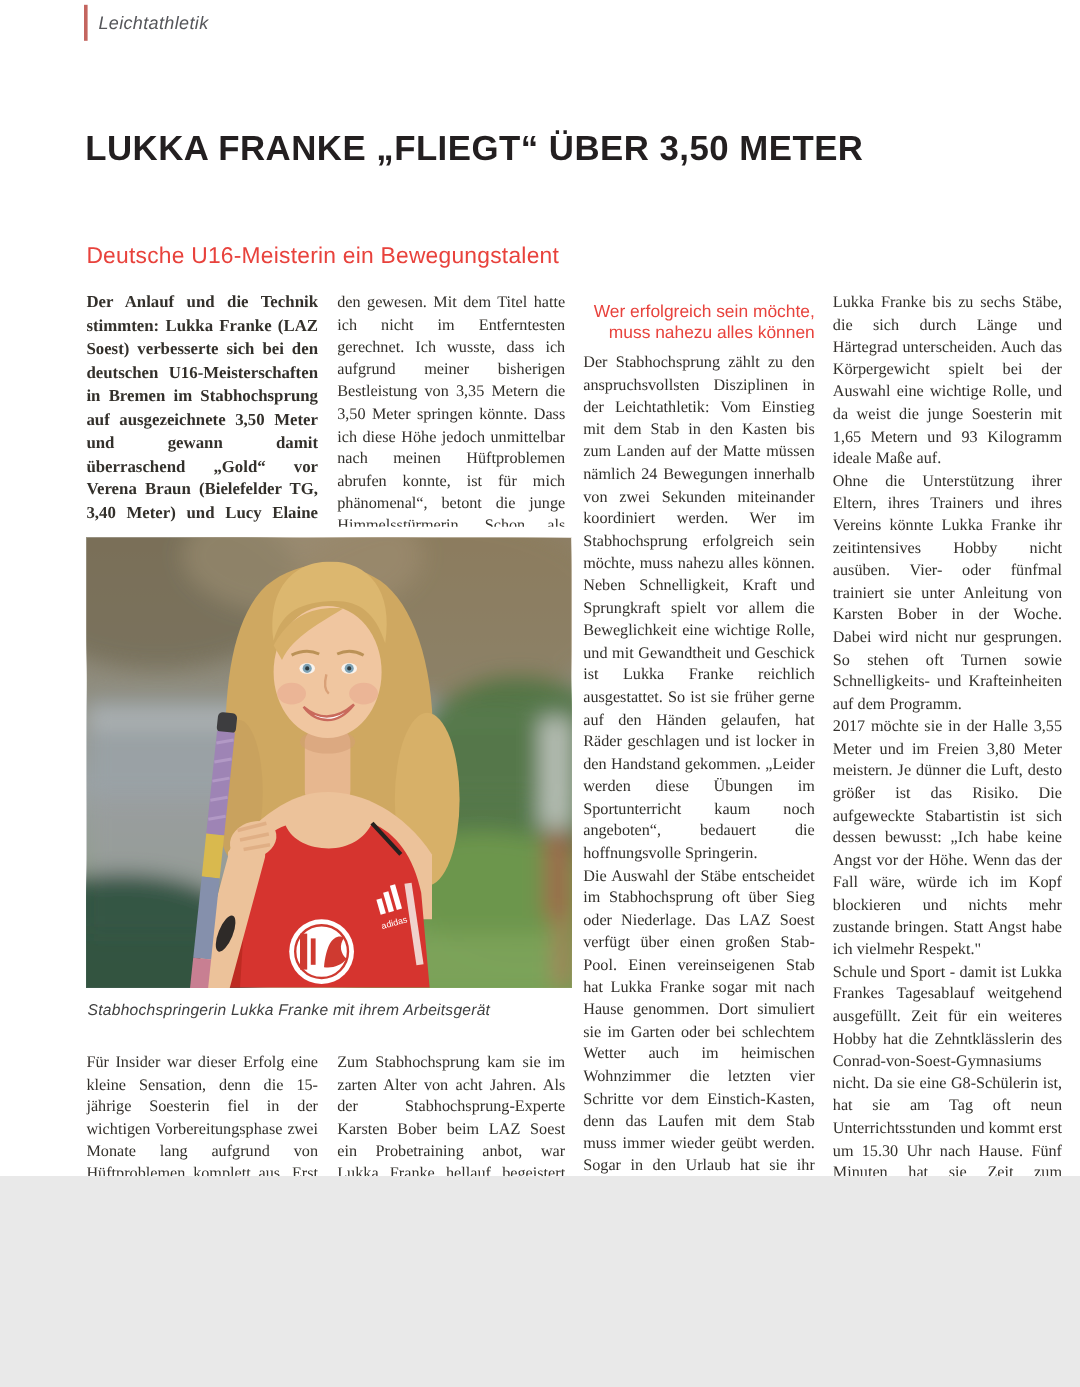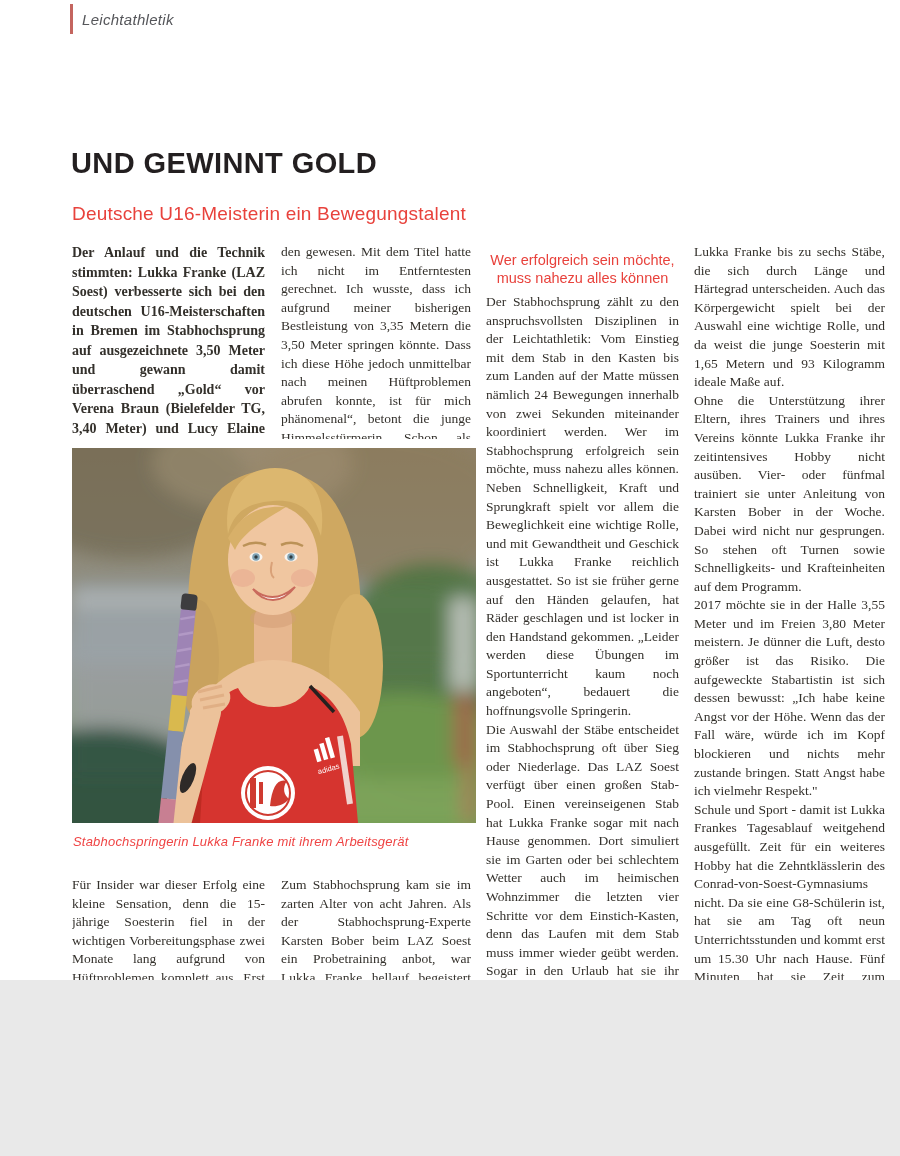--- a/index.html
+++ b/index.html
@@ -21,45 +21,44 @@
   }
   .col p{margin:0;}
   .intro{left:72px;top:243px;width:193px;height:196px;font-weight:bold;font-size:14px;line-height:19.5px;}
   .col2top{left:281px;top:243px;width:190px;height:196px;}
   .col3{left:486px;top:243px;width:193px;height:868px;}
   .col4{left:694px;top:243px;width:191px;height:868px;}
   .col1bottom{left:72px;top:876px;width:193px;height:226px;}
   .col2bottom{left:281px;top:876px;width:190px;height:226px;}
   .red-subhead{
     font-family:"Liberation Sans",sans-serif;color:#e8423c;font-size:14.5px;
-    line-height:17.5px;margin:9px 0 6px 0;text-align:center;
+    line-height:17.5px;margin:9px 0 6px 0;text-align:right;
   }
   .photo{position:absolute;left:72px;top:448px;width:404px;height:375px;overflow:hidden;}
   .photo svg{display:block;}
   .caption{
     position:absolute;left:73px;top:834px;width:404px;font-style:italic;
-    font-size:13px;color:#ef4444;letter-spacing:.2px;
+    font-size:13px;color:#404040;letter-spacing:.2px;
   }
   .footer{position:absolute;left:38px;top:1104px;display:flex;align-items:center;gap:0;}
   .pagenum{font-size:21px;color:#3f3f41;letter-spacing:.5px;}
   .mag{margin-left:40px;font-size:14.5px;color:#e8423c;}
   .mag-bold{font-weight:bold;font-family:Liberation Serif, serif;}
   .issue{font-size:14.5px;color:#8d8f92;margin-left:6px;text-decoration:underline;}
 </style>
 </head>
 <body>
 
 <div class="page">
 
   <div class="kicker-rule"></div>
   <div class="kicker">Leichtathletik</div>
 
   <h1 class="headline">
-    <br>
-    <span>UND GEWINNT GOLD</span>
+    <span>LUKKA FRANKE „FLIEGT“ ÜBER 3,50 METER</span><br>
   </h1>
 
   <div class="deck">Deutsche U16-Meisterin ein Bewegungstalent</div>
 
   <div class="col intro">
     <p>Der Anlauf und die Technik stimmten: Lukka Franke (LAZ Soest) verbesserte sich bei den deutschen U16-Meisterschaften in Bremen im Stabhochsprung auf ausgezeichnete 3,50 Meter und gewann damit überraschend „Gold“ vor Verena Braun (Bielefelder TG, 3,40 Meter) und Lucy Elaine Bauschulte (DJK Arminia Ibbenbüren, 3,30 Meter).</p>
   </div>
 
   <div class="col col2top">
     <p>den gewesen. Mit dem Titel hatte ich nicht im Entferntesten gerechnet. Ich wusste, dass ich aufgrund meiner bisherigen Bestleistung von 3,35 Metern die 3,50 Meter springen könnte. Dass ich diese Höhe jedoch unmittelbar nach meinen Hüftproblemen abrufen konnte, ist für mich phänomenal“, betont die junge Himmelsstürmerin. Schon als Kind war Lukka Franke ein</p>

